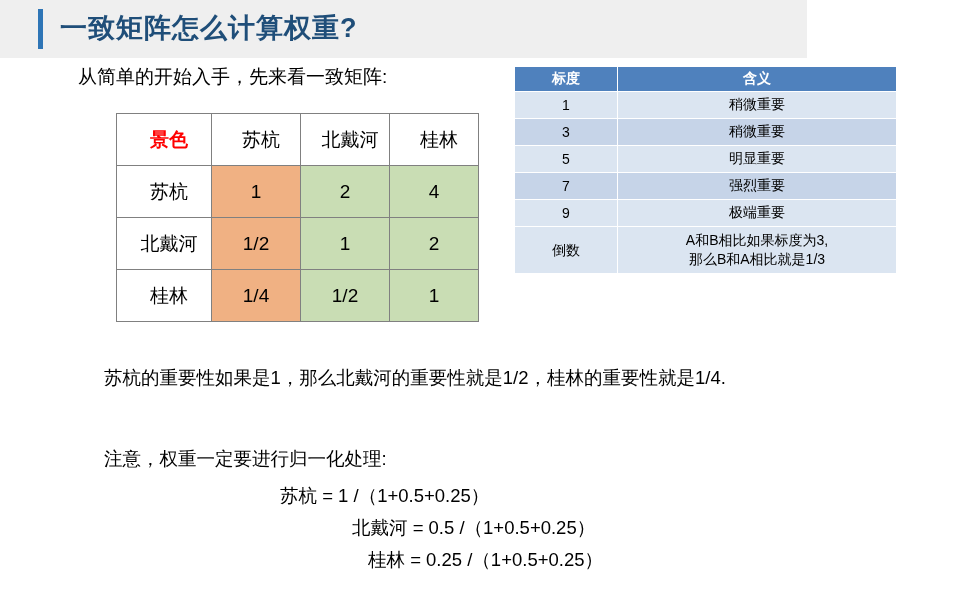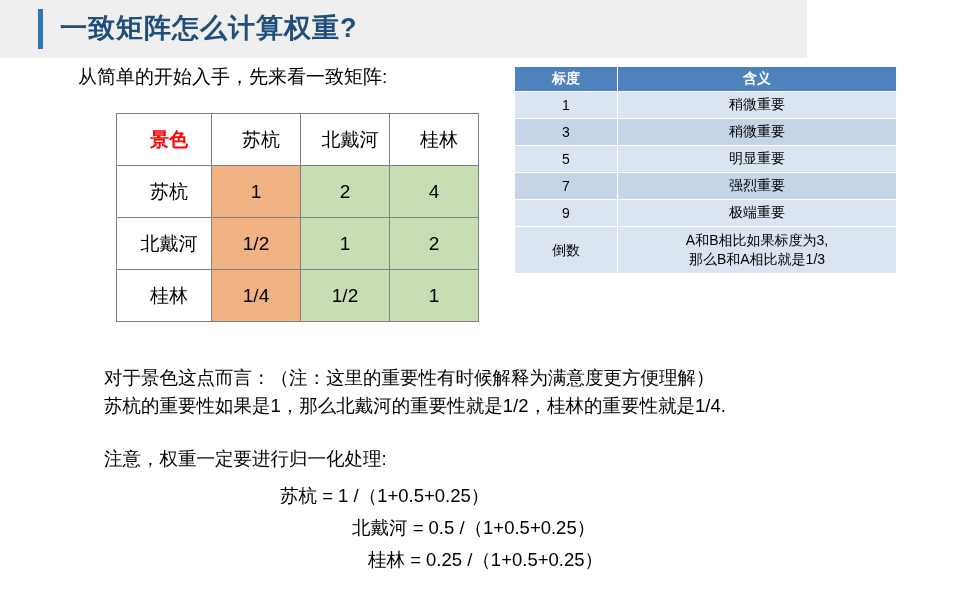--- a/index.html
+++ b/index.html
@@ -209,21 +209,20 @@
       <td class="tall">倒数</td>
       <td class="tall">
         <div>A和B相比如果标度为3,</div>
         <div>那么B和A相比就是1/3</div>
       </td>
     </tr>
   </tbody>
 </table>
 
 <div class="para-1">
-  <div>对于景色这点而言：（注：这里的重要性有时候解释为满意度更方便理解）</div>
   <div>苏杭的重要性如果是1，那么北戴河的重要性就是1/2，桂林的重要性就是1/4.</div>
 </div>
 
 <div class="para-2">
   <div>注意，权重一定要进行归一化处理:</div>
 </div>
 
 <div class="formula f1">苏杭 = 1 /（1+0.5+0.25）</div>
 <div class="formula f2">北戴河 = 0.5 /（1+0.5+0.25）</div>
 <div class="formula f3">桂林 = 0.25 /（1+0.5+0.25）</div>

